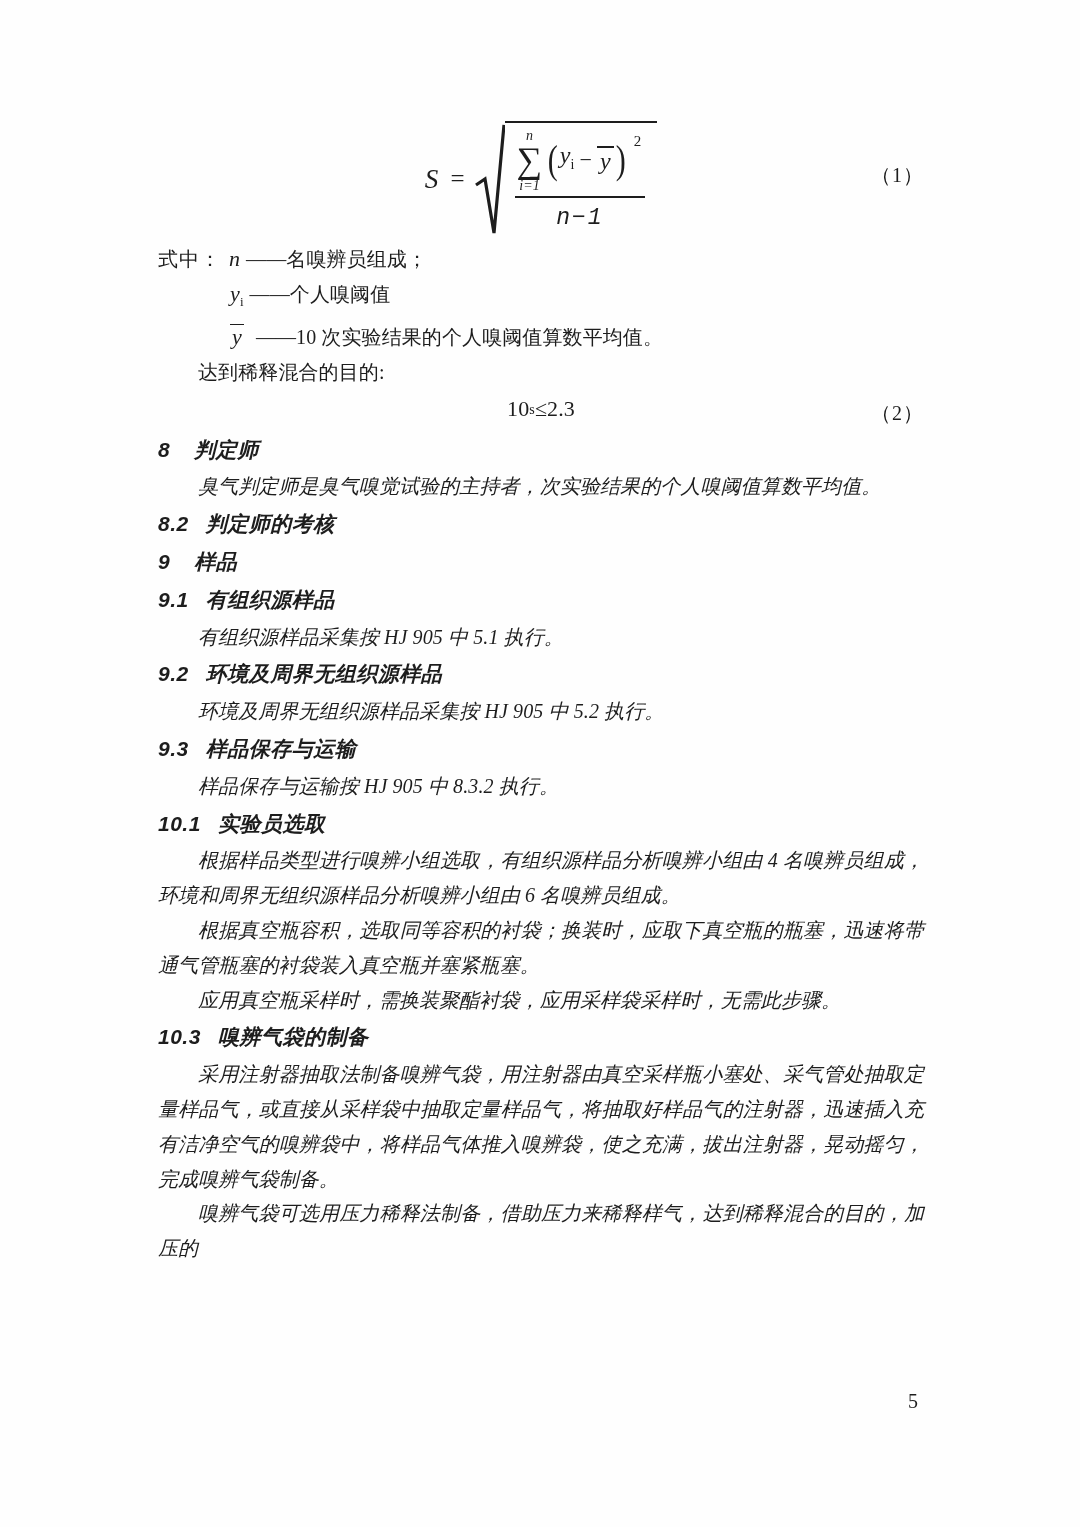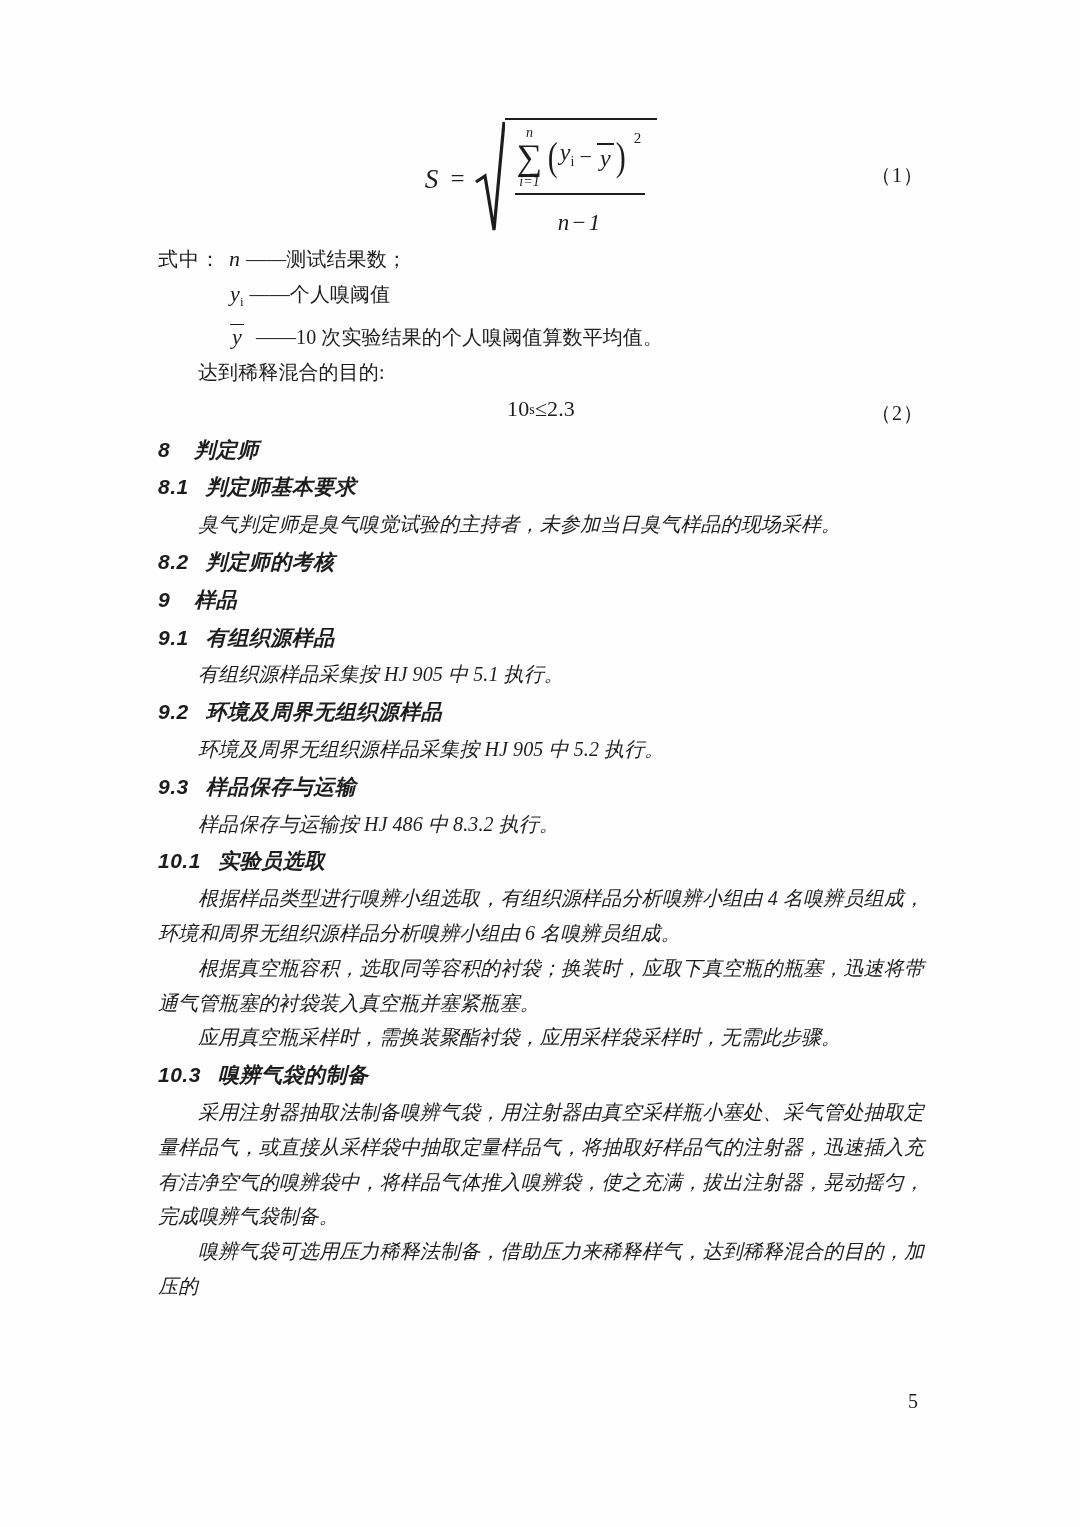--- a/index.html
+++ b/index.html
@@ -60,21 +60,21 @@
   }
   .sigma-lim{font-size:14px;font-style:italic;line-height:1.1;}
   .sigma{font-size:36px;font-style:normal;line-height:0.95;}
   .paren-group{display:flex;align-items:center;position:relative;padding-right:12px;}
   .bigparen{font-size:40px;font-style:normal;font-weight:300;line-height:0.8;transform:scaleX(0.75);}
   .yi{font-size:24px;font-style:italic;}
   .yi sub{font-size:14px;font-style:normal;}
   .minus{font-size:22px;font-style:normal;margin:0 5px;}
   .ybar{font-size:24px;font-style:italic;border-top:2px solid #1d1d1d;padding:1px 3px 0 3px;line-height:1.05;display:inline-block;}
   .exp2{position:absolute;right:-2px;top:-14px;font-size:15px;font-style:normal;}
-  .frac-den{font-size:23px;font-style:italic;padding-top:11px;letter-spacing:2px;}
+  .frac-den{font-size:23px;font-style:italic;padding-top:3px;letter-spacing:2px;font-family:Liberation Mono, monospace;}
   .eqno{
     position:absolute;right:0;
     font-size:20px;font-style:normal;letter-spacing:1px;
   }
   .eqno-1{top:38px;}
 
   
   .where-row{min-height:33px;}
   .where-label{letter-spacing:1px;}
   .sym{font-style:italic;font-size:22px;margin:0 6px 0 8px;}
@@ -149,21 +149,21 @@
             </span>
             <span class="frac-den">n−1</span>
           </span>
         </span>
       </div>
       <span class="eqno eqno-1">（1）</span>
     </div>
 
     <div class="where">
       <div class="where-row">
-        <span class="where-label">式中：</span><span class="sym">n</span><span>——测试结果数；</span>
+        <span class="where-label">式中：</span><span class="sym">n</span><span>——名嗅辨员组成；</span>
       </div>
       <div class="where-row where-indent">
         <span class="sym"><span>y</span><sub>i</sub></span><span>——个人嗅阈值</span>
       </div>
       <div class="where-row where-indent">
         <span class="sym sym-bar">y</span><span>——10 次实验结果的个人嗅阈值算数平均值。</span>
       </div>
       <div class="where-row condition">达到稀释混合的目的:</div>
     </div>
 
@@ -171,30 +171,29 @@
       <div class="eq2-body">
         <span>10</span>
           <sup>s</sup>
           <span>≤</span>
           <span>2.3</span>
       </div>
       <span class="eqno eqno-2">（2）</span>
     </div>
 
     <div class="blk h1"><span class="hnum">8</span><span class="htitle">判定师</span></div>
-    <div class="blk h2"><span class="hnum">8.1</span><span class="htitle">判定师基本要求</span></div>
-    <p class="blk para">臭气判定师是臭气嗅觉试验的主持者，未参加当日臭气样品的现场采样。</p>
+    <p class="blk para">臭气判定师是臭气嗅觉试验的主持者，次实验结果的个人嗅阈值算数平均值。</p>
     <div class="blk h2"><span class="hnum">8.2</span><span class="htitle">判定师的考核</span></div>
     <div class="blk h1"><span class="hnum">9</span><span class="htitle">样品</span></div>
     <div class="blk h2"><span class="hnum">9.1</span><span class="htitle">有组织源样品</span></div>
     <p class="blk para">有组织源样品采集按 HJ 905 中 5.1 执行。</p>
     <div class="blk h2"><span class="hnum">9.2</span><span class="htitle">环境及周界无组织源样品</span></div>
     <p class="blk para">环境及周界无组织源样品采集按 HJ 905 中 5.2 执行。</p>
     <div class="blk h2"><span class="hnum">9.3</span><span class="htitle">样品保存与运输</span></div>
-    <p class="blk para">样品保存与运输按 HJ 486 中 8.3.2 执行。</p>
+    <p class="blk para">样品保存与运输按 HJ 905 中 8.3.2 执行。</p>
     <div class="blk h2"><span class="hnum">10.1</span><span class="htitle">实验员选取</span></div>
     <p class="blk para">根据样品类型进行嗅辨小组选取，有组织源样品分析嗅辨小组由 4 名嗅辨员组成，环境和周界无组织源样品分析嗅辨小组由 6 名嗅辨员组成。</p>
     <p class="blk para">根据真空瓶容积，选取同等容积的衬袋；换装时，应取下真空瓶的瓶塞，迅速将带通气管瓶塞的衬袋装入真空瓶并塞紧瓶塞。</p>
     <p class="blk para">应用真空瓶采样时，需换装聚酯衬袋，应用采样袋采样时，无需此步骤。</p>
     <div class="blk h2"><span class="hnum">10.3</span><span class="htitle">嗅辨气袋的制备</span></div>
     <p class="blk para">采用注射器抽取法制备嗅辨气袋，用注射器由真空采样瓶小塞处、采气管处抽取定量样品气，或直接从采样袋中抽取定量样品气，将抽取好样品气的注射器，迅速插入充有洁净空气的嗅辨袋中，将样品气体推入嗅辨袋，使之充满，拔出注射器，晃动摇匀，完成嗅辨气袋制备。</p>
     <p class="blk para">嗅辨气袋可选用压力稀释法制备，借助压力来稀释样气，达到稀释混合的目的，加压的</p>
   </div>
 
   <div class="page-number">5</div>

